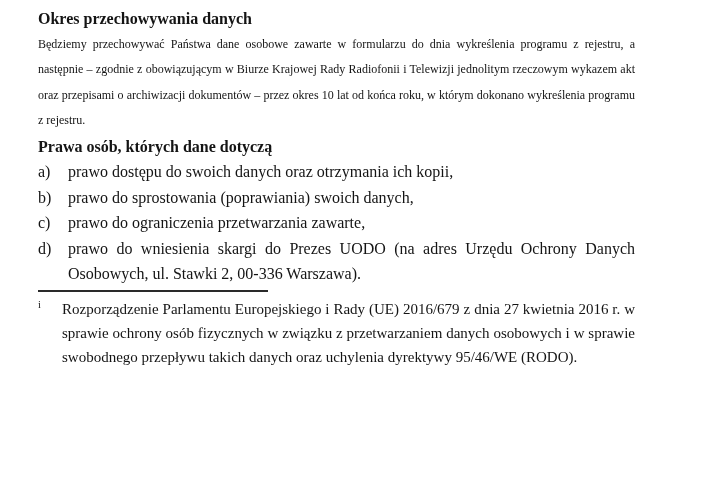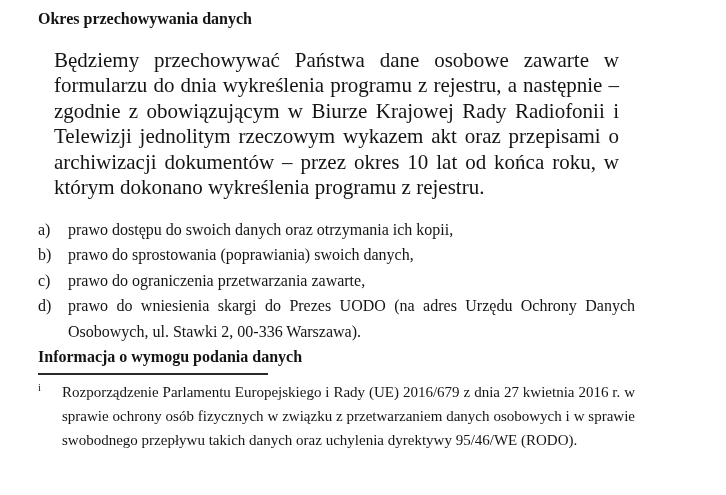--- a/index.html
+++ b/index.html
@@ -18,23 +18,23 @@
     padding: 6px 37px 0 38px;
   }
   .heading {
     font-size: 16px;
     line-height: 25.5px;
     font-weight: 700;
     margin: 0;
     text-align: left;
   }
   .bodytext {
-    font-size: 21px;
+    font-size: 12px;
     line-height: 25.5px;
-    margin: 16px;
+    margin: 0;
     text-align: justify;
   }
   .list-item {
     display: flex;
     font-size: 16px;
     line-height: 25.5px;
   }
   .list-marker {
     flex: 0 0 30px;
   }
@@ -71,41 +71,41 @@
 <body>
 
 <div class="page">
 
   <section>
     <h3 class="heading">Okres przechowywania danych</h3>
     <p class="bodytext">Będziemy przechowywać Państwa dane osobowe zawarte w formularzu do dnia wykreślenia programu z rejestru, a następnie – zgodnie z obowiązującym w Biurze Krajowej Rady Radiofonii i Telewizji jednolitym rzeczowym wykazem akt oraz przepisami o archiwizacji dokumentów – przez okres 10 lat od końca roku, w którym dokonano wykreślenia programu z rejestru.</p>
   </section>
 
   <section>
+    <h3 class="heading">Prawa osób, których dane dotyczą</h3>
 
     <div class="list-item">
       <span class="list-marker">a)</span>
       <span class="list-text">prawo dostępu do swoich danych oraz otrzymania ich kopii,</span>
     </div>
     <div class="list-item">
       <span class="list-marker">b)</span>
       <span class="list-text">prawo do sprostowania (poprawiania) swoich danych,</span>
     </div>
     <div class="list-item">
       <span class="list-marker">c)</span>
       <span class="list-text">prawo do ograniczenia przetwarzania zawarte,</span>
     </div>
     <div class="list-item">
       <span class="list-marker">d)</span>
       <span class="list-text">prawo do wniesienia skargi do Prezes UODO (na adres Urzędu Ochrony Danych Osobowych, ul. Stawki 2, 00-336 Warszawa).</span>
     </div>
   </section>
 
   <section>
-    <h3 class="heading">Informacja o wymogu podania danych</h3>
   </section>
 
   <div class="footnote-area">
     <div class="fn-rule"></div>
     <div class="footnote">
       <span class="fn-marker">i</span>
       <span class="fn-text">Rozporządzenie Parlamentu Europejskiego i Rady (UE) 2016/679 z dnia 27 kwietnia 2016 r. w sprawie ochrony osób fizycznych w związku z przetwarzaniem danych osobowych i w sprawie swobodnego przepływu takich danych oraz uchylenia dyrektywy 95/46/WE (RODO).</span>
     </div>
   </div>
 

